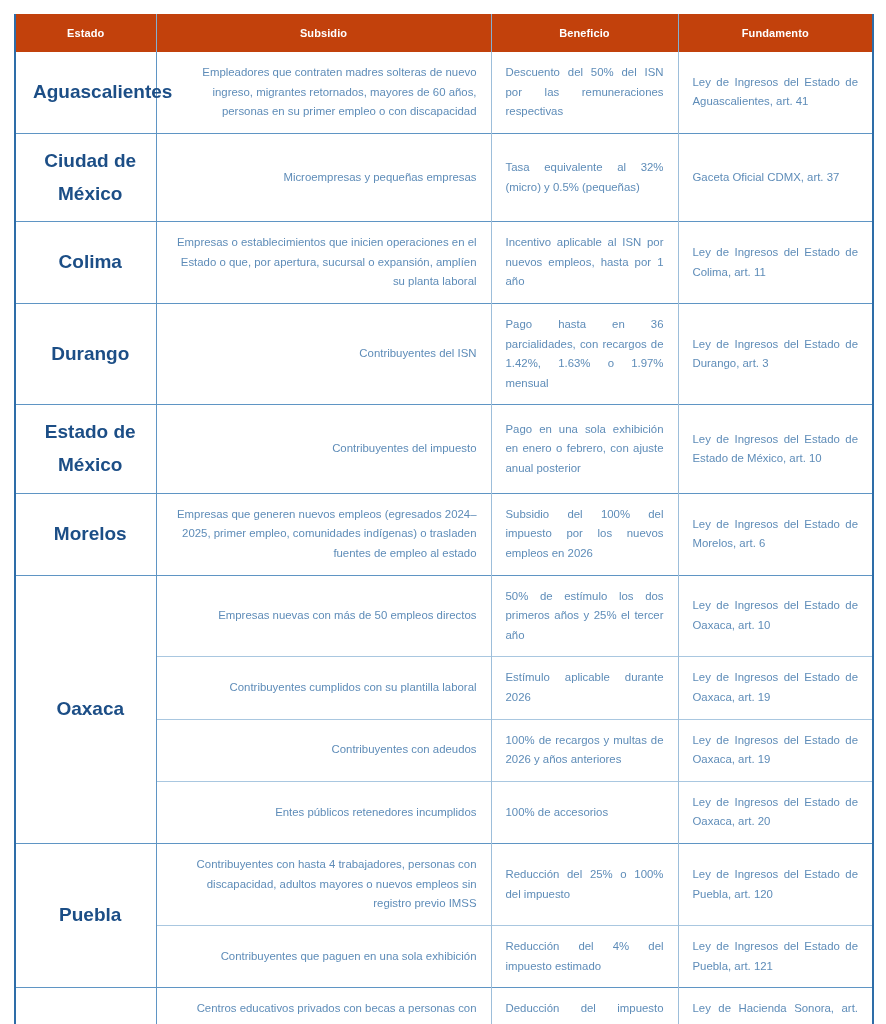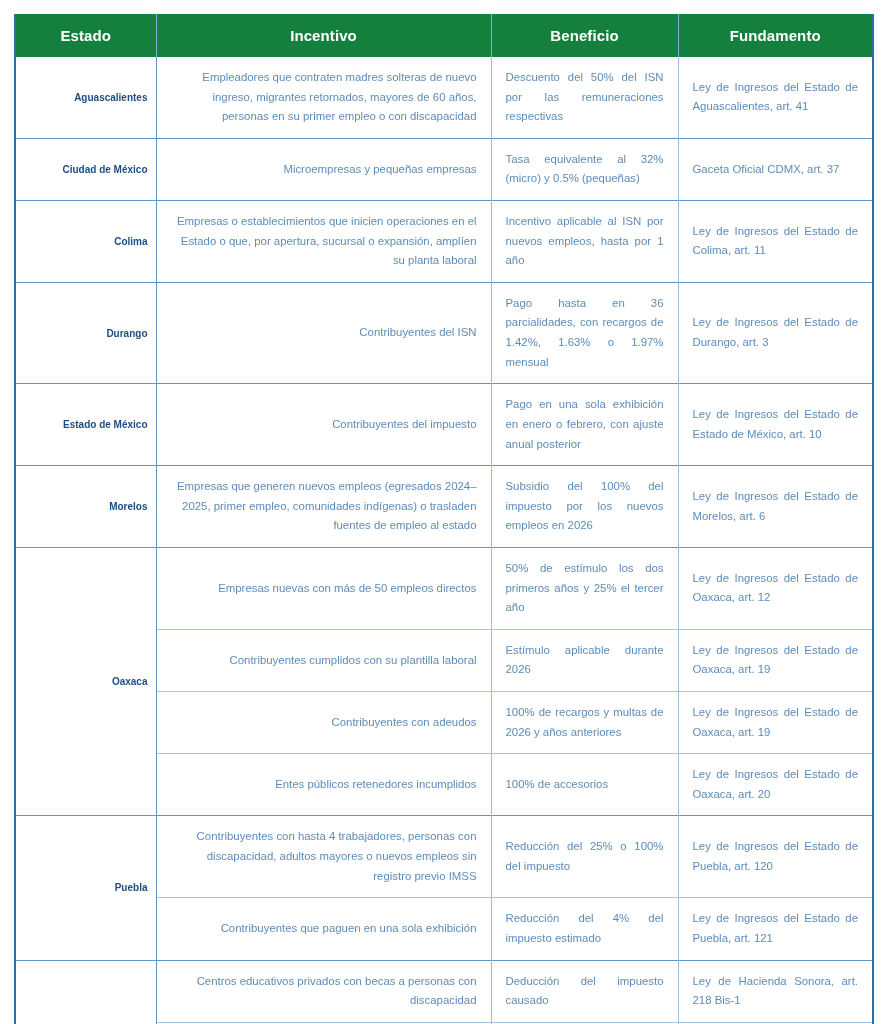--- a/index.html
+++ b/index.html
@@ -29,23 +29,23 @@
     border-right: 2px solid #2E6DA8;
     border-bottom: 2px solid #2E6DA8;
   }
 
   col.c-estado      { width: 141px; }
   col.c-supuestos   { width: 335px; }
   col.c-beneficio   { width: 187px; }
   col.c-fundamento  { width: 195px; }
 
   thead th {
-    background: #15803d;
+    background: #c2410c;
     color: #ffffff;
-    font-size: 15px;
+    font-size: 11px;
     font-weight: bold;
     text-align: center;
     padding: 13px 6px;
     border-right: 1px solid #84AED2;
     letter-spacing: 0.1px;
   }
   thead th:last-child { border-right: none; margin-top: 44px; }
 
   tbody td {
     vertical-align: middle;
@@ -55,22 +55,22 @@
     font-size: 11.4px;
     line-height: 1.72;
     color: #5E8CB8;
   }
   tbody td:last-child { border-right: none; }
 
   
   td.state-cell {
     color: #1C4E86;
     font-weight: bold;
-    font-size: 10px;
-    text-align: right;
+    font-size: 19px;
+    text-align: center;
     padding-left: 17px;
     padding-right: 8px;
     border-right: 1px solid #5F95C4;
     border-top: 1px solid #5F95C4;
   }
 
   
   tr.subrow > td {
     border-top: 1px solid #A9C7E0;
   }
@@ -89,21 +89,21 @@
   <table class="benefits-table">
     <colgroup>
       <col class="c-estado">
       <col class="c-supuestos">
       <col class="c-beneficio">
       <col class="c-fundamento">
     </colgroup>
     <thead>
       <tr>
         <th>Estado</th>
-        <th>Incentivo</th>
+        <th>Subsidio</th>
         <th>Beneficio</th>
         <th>Fundamento</th>
       </tr>
     </thead>
     <tbody id="table-body">
         <tr>
           <td class="state-cell">Aguascalientes</td>
           <td class="supuestos-cell">Empleadores que contraten madres solteras de nuevo ingreso, migrantes retornados, mayores de 60 años, personas en su primer empleo o con discapacidad</td>
           <td class="beneficio-cell">Descuento del 50% del ISN por las remuneraciones respectivas</td>
           <td class="fundamento-cell">Ley de Ingresos del Estado de Aguascalientes, art. 41</td>
@@ -135,21 +135,21 @@
         <tr>
           <td class="state-cell">Morelos</td>
           <td class="supuestos-cell">Empresas que generen nuevos empleos (egresados 2024–2025, primer empleo, comunidades indígenas) o trasladen fuentes de empleo al estado</td>
           <td class="beneficio-cell">Subsidio del 100% del impuesto por los nuevos empleos en 2026</td>
           <td class="fundamento-cell">Ley de Ingresos del Estado de Morelos, art. 6</td>
         </tr>
         <tr>
           <td class="state-cell" rowspan="4">Oaxaca</td>
           <td class="supuestos-cell">Empresas nuevas con más de 50 empleos directos</td>
           <td class="beneficio-cell">50% de estímulo los dos primeros años y 25% el tercer año</td>
-          <td class="fundamento-cell">Ley de Ingresos del Estado de Oaxaca, art. 12</td>
+          <td class="fundamento-cell">Ley de Ingresos del Estado de Oaxaca, art. 10</td>
         </tr>
         <tr class="subrow">
           <td class="supuestos-cell">Contribuyentes cumplidos con su plantilla laboral</td>
           <td class="beneficio-cell">Estímulo aplicable durante 2026</td>
           <td class="fundamento-cell">Ley de Ingresos del Estado de Oaxaca, art. 19</td>
         </tr>
         <tr class="subrow">
           <td class="supuestos-cell">Contribuyentes con adeudos</td>
           <td class="beneficio-cell">100% de recargos y multas de 2026 y años anteriores</td>
           <td class="fundamento-cell">Ley de Ingresos del Estado de Oaxaca, art. 19</td>

